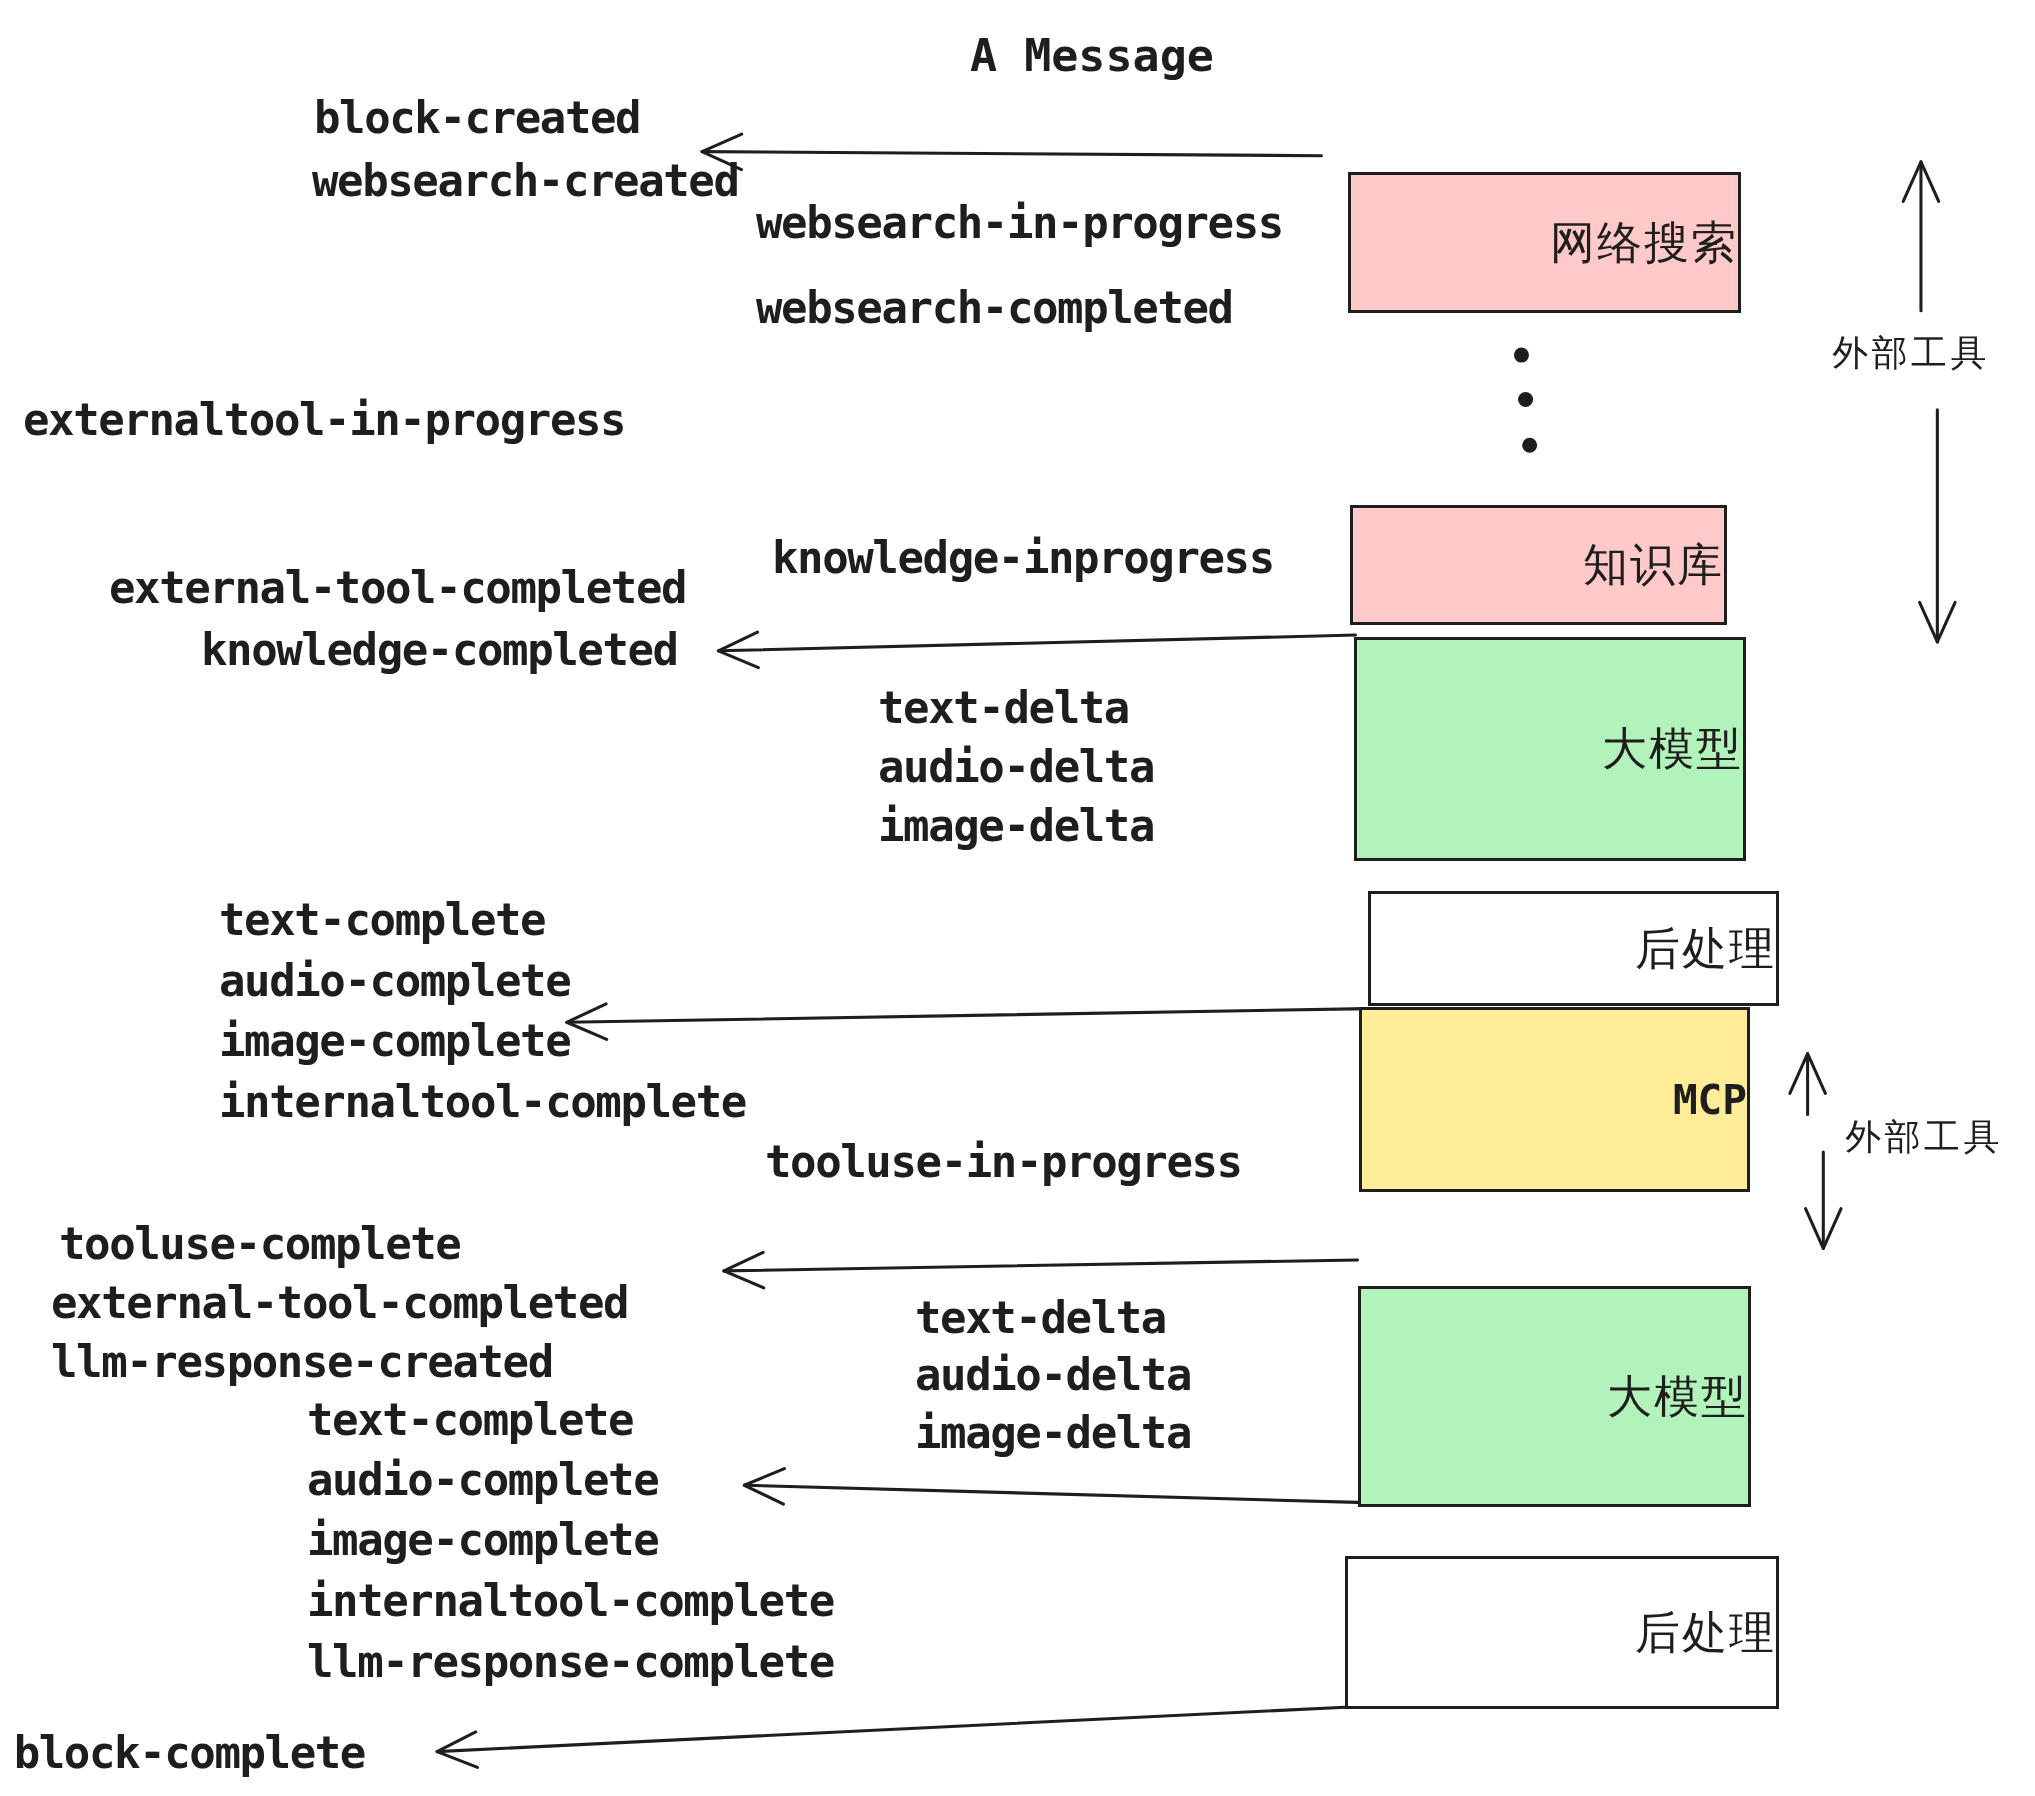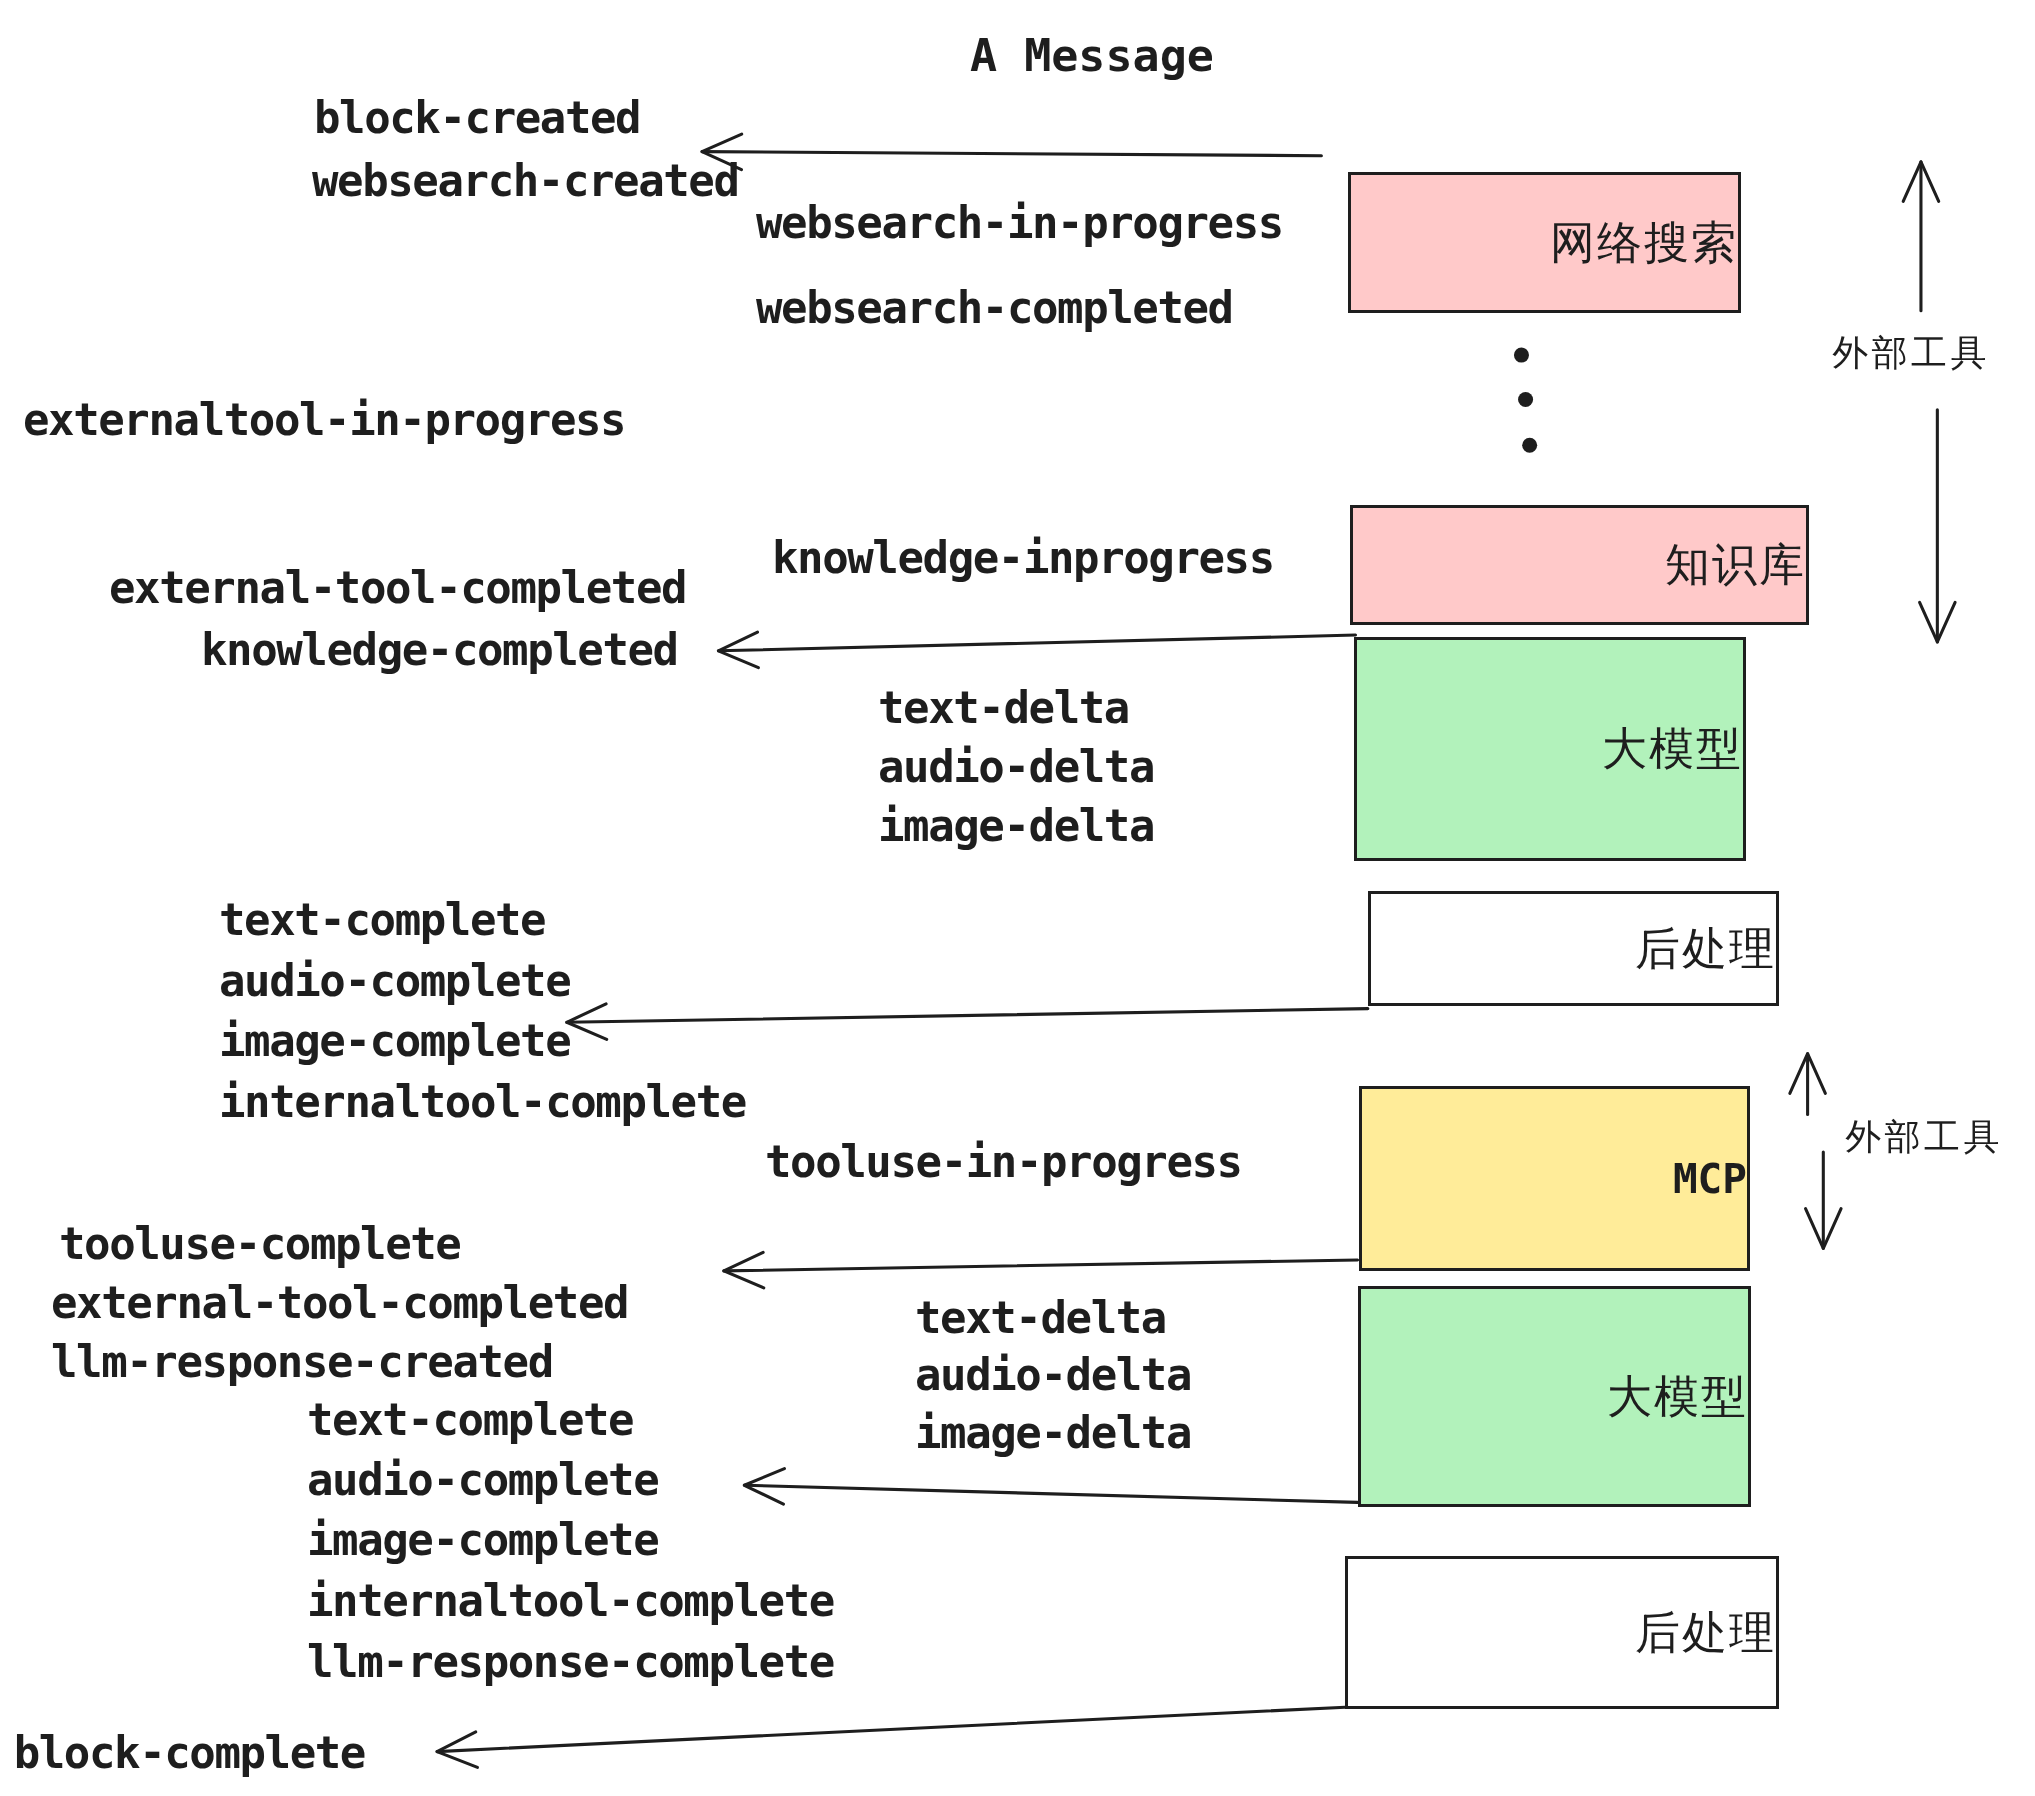--- a/index.html
+++ b/index.html
@@ -108,30 +108,30 @@
         <path d="M 2644 1770 L 2670 1828 L 2696 1770" fill="none" stroke="#1e1e1e" stroke-width="4.5" stroke-linecap="round" stroke-linejoin="round"></path>
       </g>
       <circle cx="2228" cy="520" r="11" fill="#1e1e1e"></circle>
       <circle cx="2234" cy="585" r="11" fill="#1e1e1e"></circle>
       <circle cx="2240" cy="652" r="11" fill="#1e1e1e"></circle>
     </svg>
   <div id="boxes-layer">
       <div class="fbox" style="left: 1348px; top: 172px; width: 393px; height: 141px; background: rgb(255, 201, 201);">
         <span class="lbl">网络搜索</span>
       </div>
-      <div class="fbox" style="left: 1350px; top: 505px; width: 459px; height: 120px; background: rgb(255, 201, 201);">
+      <div class="fbox" style="left: 1350px; top: 505px; width: 377px; height: 120px; background: rgb(255, 201, 201);">
         <span class="lbl">知识库</span>
       </div>
       <div class="fbox" style="left: 1354px; top: 637px; width: 392px; height: 224px; background: rgb(178, 242, 187);">
         <span class="lbl">大模型</span>
       </div>
       <div class="fbox" style="left: 1368px; top: 891px; width: 411px; height: 115px; background: rgb(255, 255, 255);">
         <span class="lbl">后处理</span>
       </div>
-      <div class="fbox" style="left: 1359px; top: 1086px; width: 391px; height: 185px; background: rgb(255, 236, 153);">
+      <div class="fbox" style="left: 1359px; top: 1007px; width: 391px; height: 185px; background: rgb(255, 236, 153);">
         <span class="lbl mono">MCP</span>
       </div>
       <div class="fbox" style="left: 1358px; top: 1286px; width: 393px; height: 221px; background: rgb(178, 242, 187);">
         <span class="lbl">大模型</span>
       </div>
       <div class="fbox" style="left: 1345px; top: 1556px; width: 434px; height: 153px; background: rgb(255, 255, 255);">
         <span class="lbl">后处理</span>
       </div>
     </div>
   <div id="events-layer">

